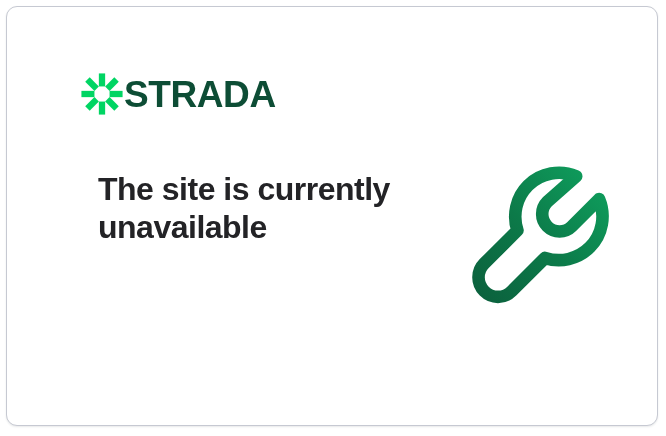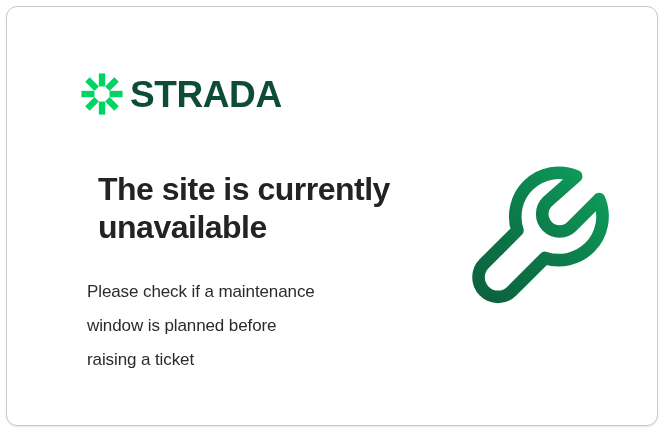--- a/index.html
+++ b/index.html
@@ -37,21 +37,21 @@
     overflow: hidden;
   }
 
   
   .logo-lockup {
     position: absolute;
     left: 74px;
     top: 66px;
     display: flex;
     align-items: center;
-    gap: 7px;
+    gap: 1px;
   }
   .logo-mark {
     width: 42px;
     height: 42px;
     display: block;
     flex: none;
   }
   .logo-wordmark {
     font-size: 37px;
     font-weight: 700;
@@ -131,25 +131,20 @@
           </g>
 
           <circle cx="50" cy="50" r="9.5" fill="#ffffff"></circle>
         </svg>
       </span>
       <span class="logo-wordmark">STRADA</span>
     </div>
 
     <h1 class="headline">The site is currently unavailable</h1>
 
-    <p class="body-copy">
-      <span class="line">Please check if a maintenance</span>
-      <span class="line">window is planned before</span>
-      <span class="line">raising a ticket</span>
-    </p>
 
     <div class="wrench">
       <svg viewBox="0 0 100 100" aria-hidden="true">
         <defs>
           <linearGradient id="wrenchGrad" x1="10" y1="92" x2="92" y2="14" gradientUnits="userSpaceOnUse">
             <stop offset="0" stop-color="#0b5e3c"></stop>
             <stop offset="0.5" stop-color="#0c7a49"></stop>
             <stop offset="1" stop-color="#0fa05e"></stop>
           </linearGradient>
         </defs>

